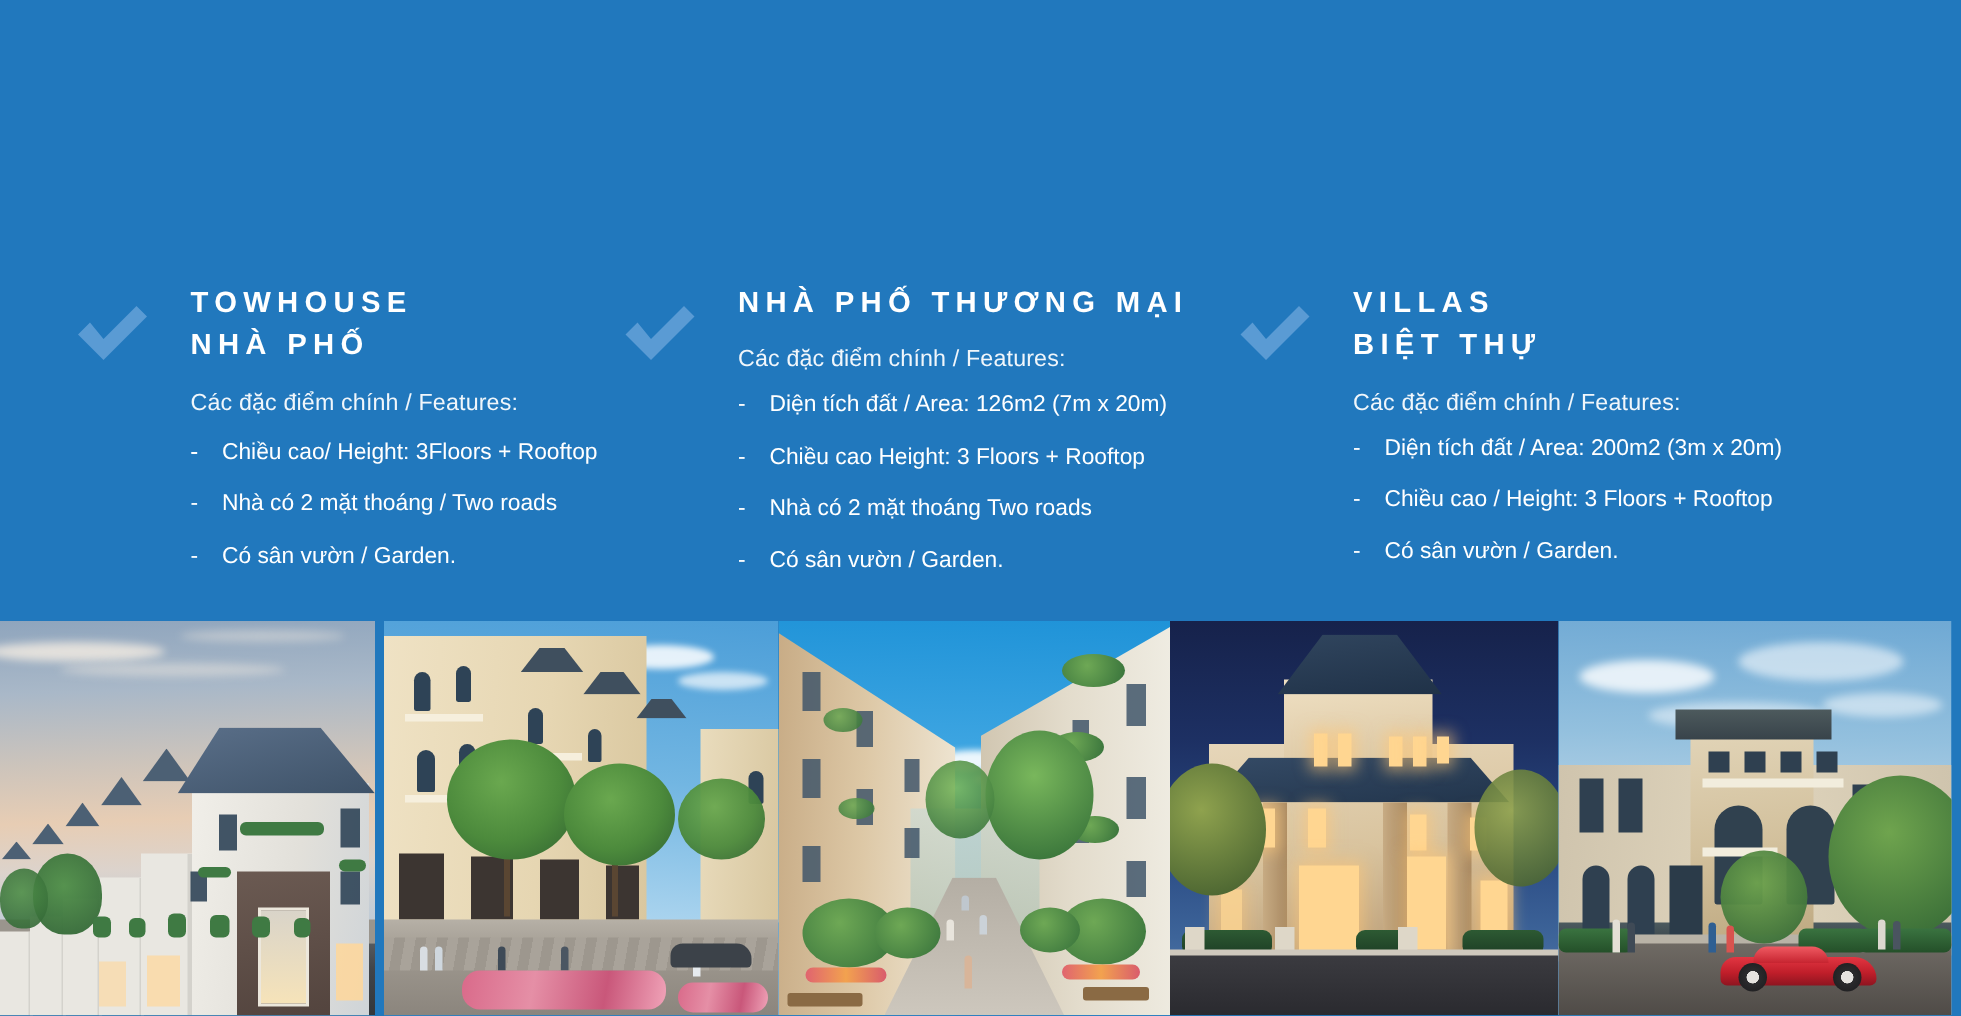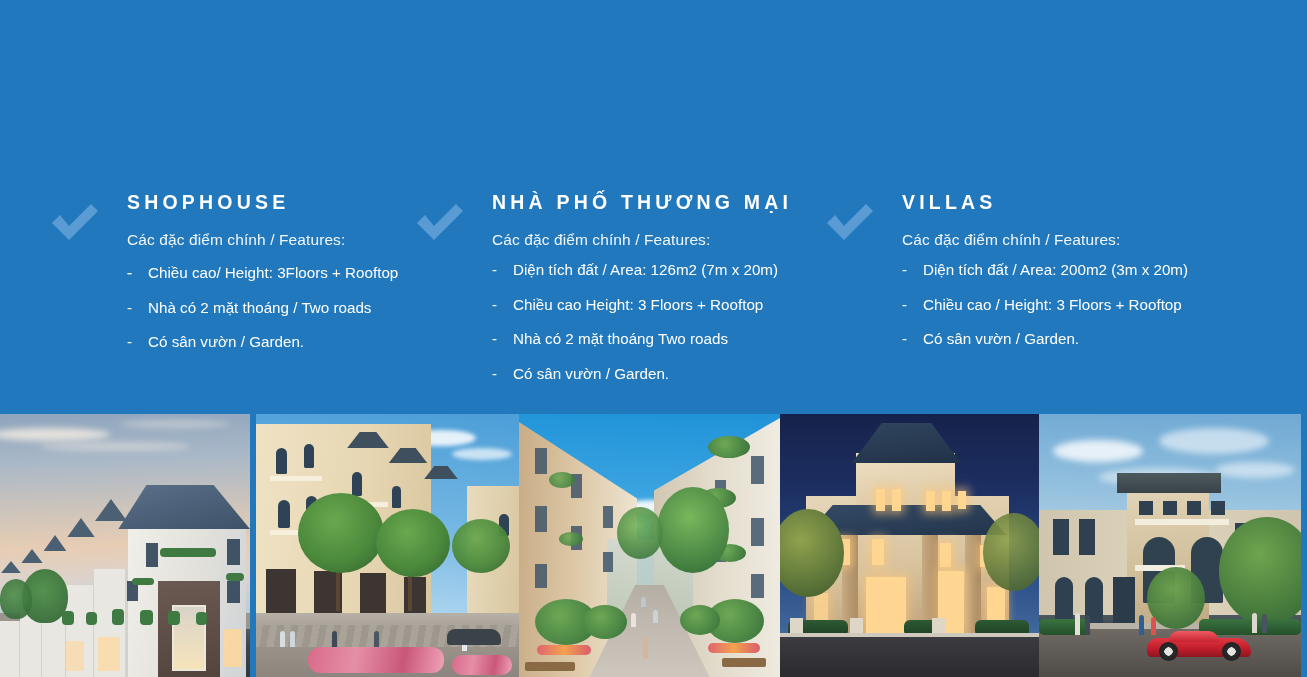--- a/index.html
+++ b/index.html
@@ -272,21 +272,22 @@
 
   <div class="columns">
 
     <div class="col c1">
       <span class="check-icon">
         <svg viewBox="0 0 52 42" aria-hidden="true">
           <path d="M4 22 L12 14 L21 25 L43 3 L50 10 L21 39 Z" fill="#5a9bd4"></path>
         </svg>
       </span>
       <div class="col-body">
-        <div class="col-title">SHOPHOUSE</div>
+        <div class="col-title">TOWHOUSE</div>
+        <div class="col-title">NHÀ PHỐ</div>
         <div class="features-label">Các đặc điểm chính / Features:</div>
         <ul class="bullets">
           <li><span class="dash">-</span></li>
           <li><span class="dash">-</span><span>Chiều cao/ Height: 3Floors + Rooftop</span></li>
           <li><span class="dash">-</span><span>Nhà có 2 mặt thoáng / Two roads</span></li>
           <li><span class="dash">-</span><span>Có sân vườn / Garden.</span></li>
         </ul>
       </div>
     </div>
 
@@ -309,20 +310,21 @@
     </div>
 
     <div class="col c3">
       <span class="check-icon">
         <svg viewBox="0 0 52 42" aria-hidden="true">
           <path d="M4 22 L12 14 L21 25 L43 3 L50 10 L21 39 Z" fill="#5a9bd4"></path>
         </svg>
       </span>
       <div class="col-body">
         <div class="col-title">VILLAS</div>
+        <div class="col-title">BIỆT THỰ</div>
         <div class="features-label">Các đặc điểm chính / Features:</div>
         <ul class="bullets">
           <li><span class="dash">-</span><span>Diện tích đất / Area: 200m2 (3m x 20m)</span></li>
           <li><span class="dash">-</span><span>Chiều cao / Height: 3 Floors + Rooftop</span></li>
           <li><span class="dash">-</span><span>Có sân vườn / Garden.</span></li>
         </ul>
       </div>
     </div>
   </div>
 

